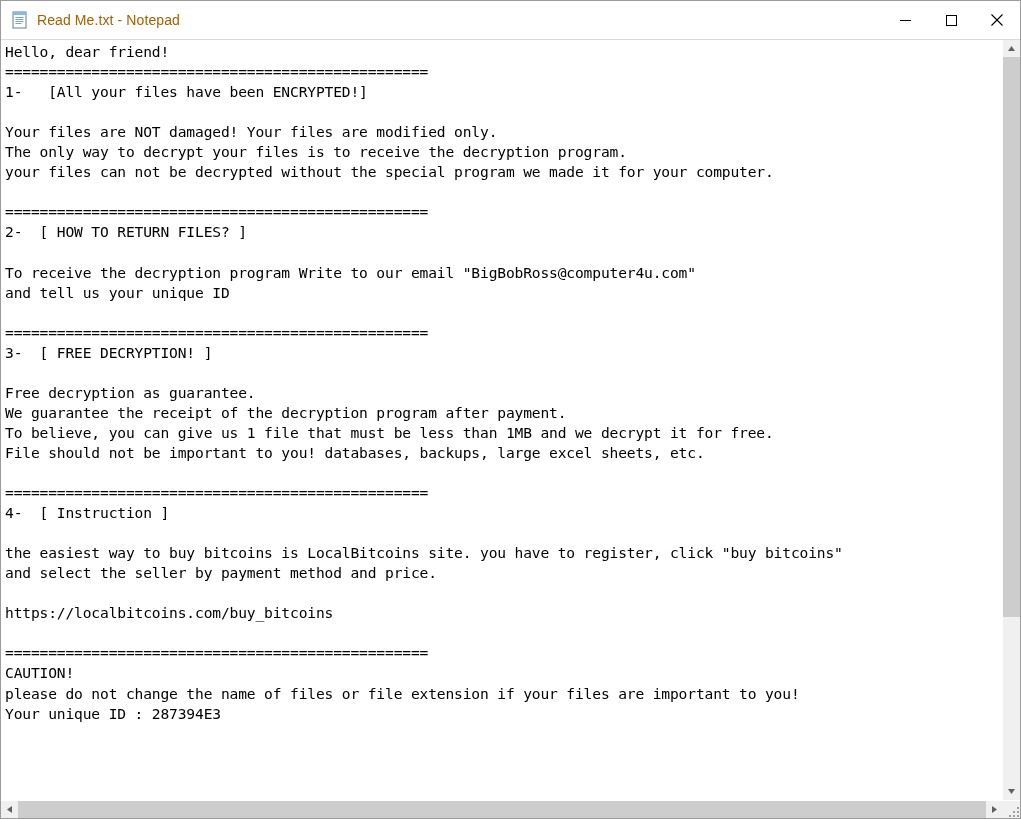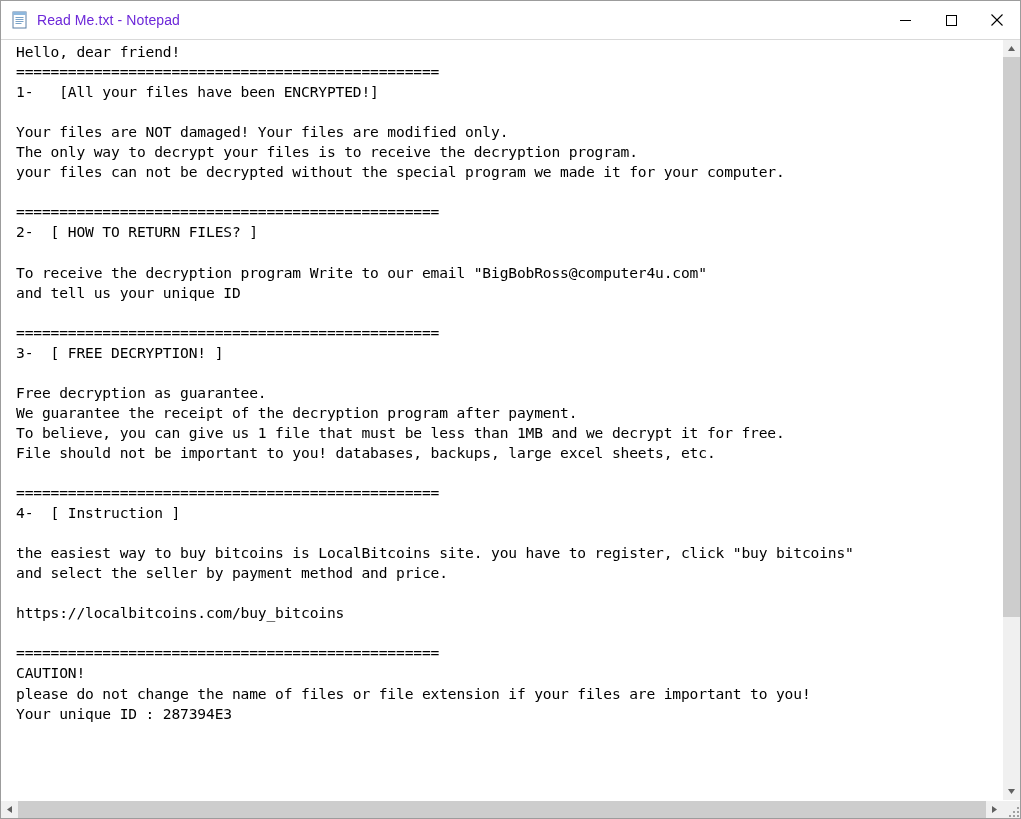--- a/index.html
+++ b/index.html
@@ -35,21 +35,21 @@
   .titlebar-icon {
     width: 18px;
     height: 18px;
     margin-left: 10px;
     margin-right: 8px;
     flex: 0 0 auto;
     position: relative;
   }
   .titlebar-title {
     font-size: 14px;
-    color: #6d28d9;
+    color: #a16207;
     font-family: "Liberation Sans", sans-serif;
     letter-spacing: 0.1px;
   }
   .titlebar-buttons {
     position: absolute;
     right: 0;
     top: 0;
     height: 38px;
     display: flex;
   }
@@ -90,21 +90,21 @@
     border-top: 1px solid #d9d9d9;
     min-height: 0;
   }
   .textarea {
     flex: 1 1 auto;
     background: #ffffff;
     color: #000000;
     font-family: "DejaVu Sans Mono", monospace;
     font-size: 14.6px;
     line-height: 20.05px;
-    padding: 2px 0 0 15px;
+    padding: 2px 0 0 4px;
     white-space: pre;
     overflow: hidden;
     box-sizing: border-box;
     outline: none;
     letter-spacing: -0.15px;
   }
   
   .vscroll {
     width: 17px;
     background: #f0f0f0;

